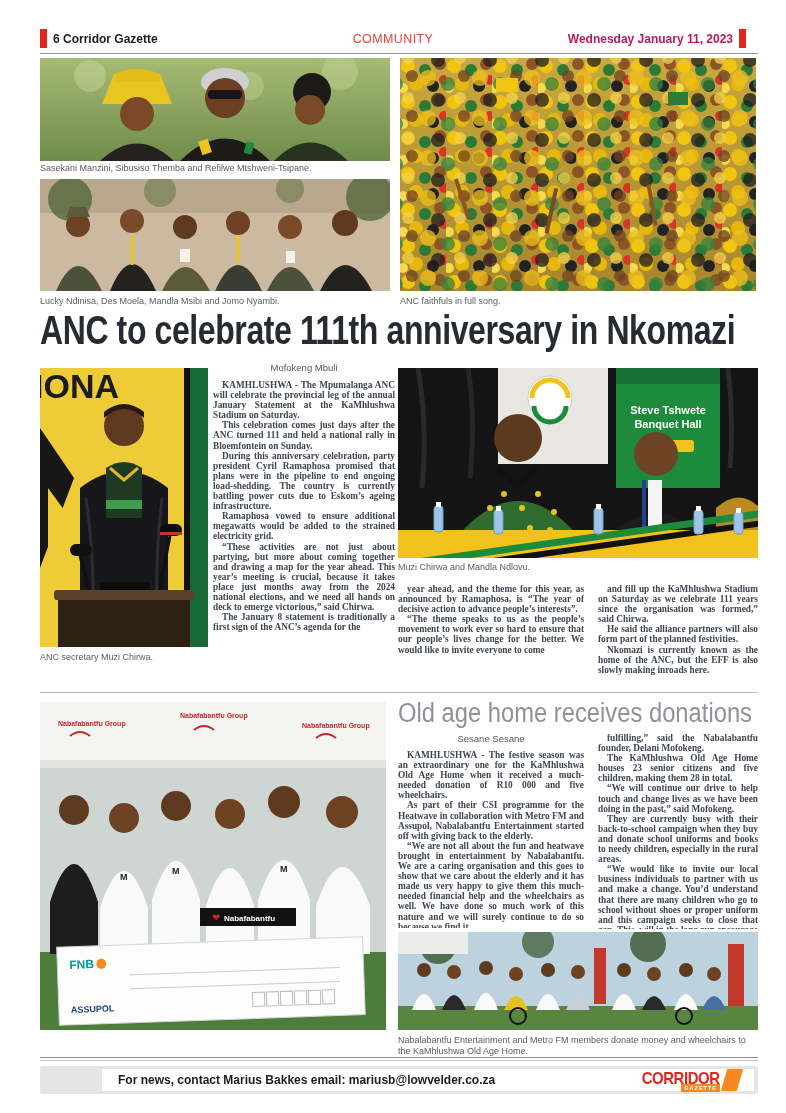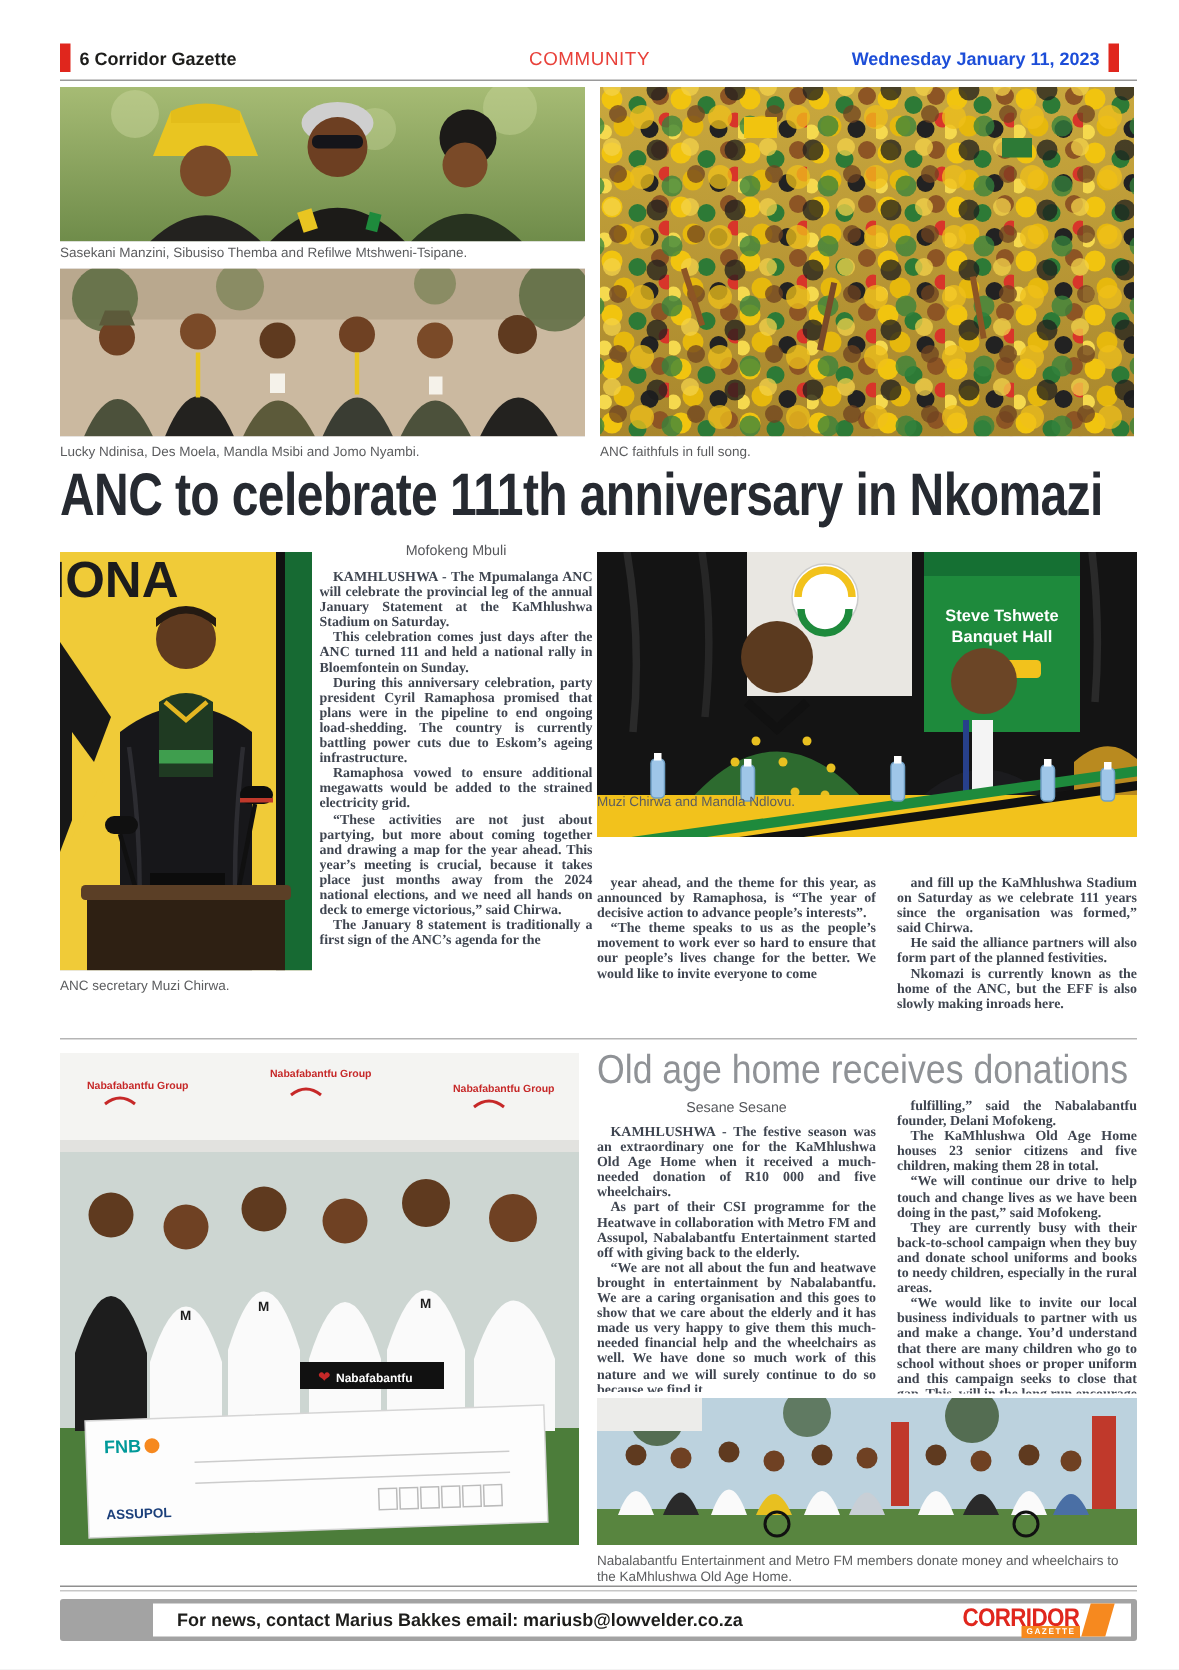--- a/index.html
+++ b/index.html
@@ -2,41 +2,41 @@
 <html><head>
 <meta charset="utf-8">
 <style>
   html,body{margin:0;padding:0;background:#e9e9e9;}
   .page{position:relative;width:786px;height:1113px;background:#ffffff;margin:0 auto;
         font-family:"Liberation Sans",sans-serif;overflow:hidden;}
   
   .hdr-block{position:absolute;width:7px;height:19px;background:#e0261d;top:29px;}
   .hdr-left{position:absolute;left:53px;top:32px;font-size:12px;font-weight:bold;color:#1d1d1b;}
   .hdr-center{position:absolute;left:0;right:0;top:32px;text-align:center;font-size:12.5px;color:#e8413a;letter-spacing:.4px;}
-  .hdr-right{position:absolute;right:53px;top:32px;font-size:12px;font-weight:bold;color:#1d4ed8;text-align:right;}
+  .hdr-right{position:absolute;right:53px;top:32px;font-size:12px;font-weight:bold;color:#be185d;text-align:right;}
   .rule{position:absolute;height:1px;background:#9a9a9a;}
   .rule-light{position:absolute;height:1px;background:#c7c7c7;}
   
   .photo{position:absolute;overflow:hidden;background:#d8d8d8;}
   .photo svg{display:block;}
   .caption{position:absolute;font-size:9px;line-height:10.5px;color:#5b5c5e;}
   
   .h1{position:absolute;left:40px;top:308px;width:718px;}
   .h1 span{display:inline-block;white-space:nowrap;font-weight:bold;font-size:40px;color:#262a31;
            transform:scaleX(.8);transform-origin:0 50%;letter-spacing:-.5px;}
   .h2{position:absolute;left:398px;top:698px;width:360px;}
   .h2 span{display:inline-block;white-space:nowrap;font-size:27px;color:#8f9296;
            transform:scaleX(.88);transform-origin:0 50%;}
   .byline{position:absolute;font-size:9.5px;color:#55565a;text-align:center;}
   
   .body-col{position:absolute;font-family:"Liberation Serif",serif;font-size:9.3px;line-height:10.1px;
             color:#3f4550;text-align:justify;overflow:hidden;}
   .body-col p{margin:0;text-indent:9px;font-weight:bold;}
   
-  .footer{position:absolute;left:40px;top:1066px;width:718px;height:28px;background:#a3a3a3;border-radius:2px;}
+  .footer{position:absolute;left:40px;top:1066px;width:718px;height:28px;background:#e5e5e5;border-radius:2px;}
   .footer-inner{position:absolute;left:62px;top:3px;right:4px;bottom:3px;background:#ffffff;display:flex;align-items:center;}
   .footer-contact{font-size:12px;font-weight:bold;color:#1d1d1b;padding-left:16px;}
   .brand{position:absolute;right:34px;top:0px;text-align:right;}
   .brand-name{font-size:17px;font-weight:bold;color:#e0261d;display:inline-block;transform:scaleX(.88);transform-origin:100% 50%;letter-spacing:-.5px;}
   .brand-sub{position:absolute;right:0px;top:15px;background:#f6891f;color:#ffffff;font-size:5.5px;font-weight:bold;
              letter-spacing:1px;padding:1px 3px;}
   .brand-wedge{position:absolute;right:14px;top:0;bottom:0;width:16px;background:#f6891f;transform:skewX(-16deg);}
   .svg-cap-txt{font-family:"Liberation Sans",sans-serif;}
 </style>
 </head>
@@ -251,21 +251,21 @@
       </g>
       <g fill="#ffffff">
           <rect x="38" y="134" width="5" height="5"></rect>
           <rect x="98" y="138" width="5" height="5"></rect>
         <rect x="198" y="136" width="5" height="5"></rect>
           <rect x="298" y="138" width="5" height="5"></rect>
           <rect x="338" y="140" width="5" height="5"></rect>
         </g>
     </svg>
   </div>
-  <div class="caption" style="left:398px;top:529px;width:360px;">Muzi Chirwa and Mandla Ndlovu.</div>
+  <div class="caption" style="left:398px;top:562px;width:360px;">Muzi Chirwa and Mandla Ndlovu.</div>
 
   <div class="body-col" style="left:398px;top:584px;width:186px;height:104px;">
     <p>year ahead, and the theme for this year, as announced by Ramaphosa, is “The year of decisive action to advance people’s interests”.</p>
     <p>“The theme speaks to us as the people’s movement to work ever so hard to ensure that our people’s lives change for the better. We would like to invite everyone to come</p>
   </div>
   <div class="body-col" style="left:598px;top:584px;width:160px;height:104px;">
     <p>and fill up the KaMhlushwa Stadium on Saturday as we celebrate 111 years since the organisation was formed,” said Chirwa.</p>
     <p>He said the alliance partners will also form part of the planned festivities.</p>
     <p>Nkomazi is currently known as the home of the ANC, but the EFF is also slowly making inroads here.</p>
   </div>

